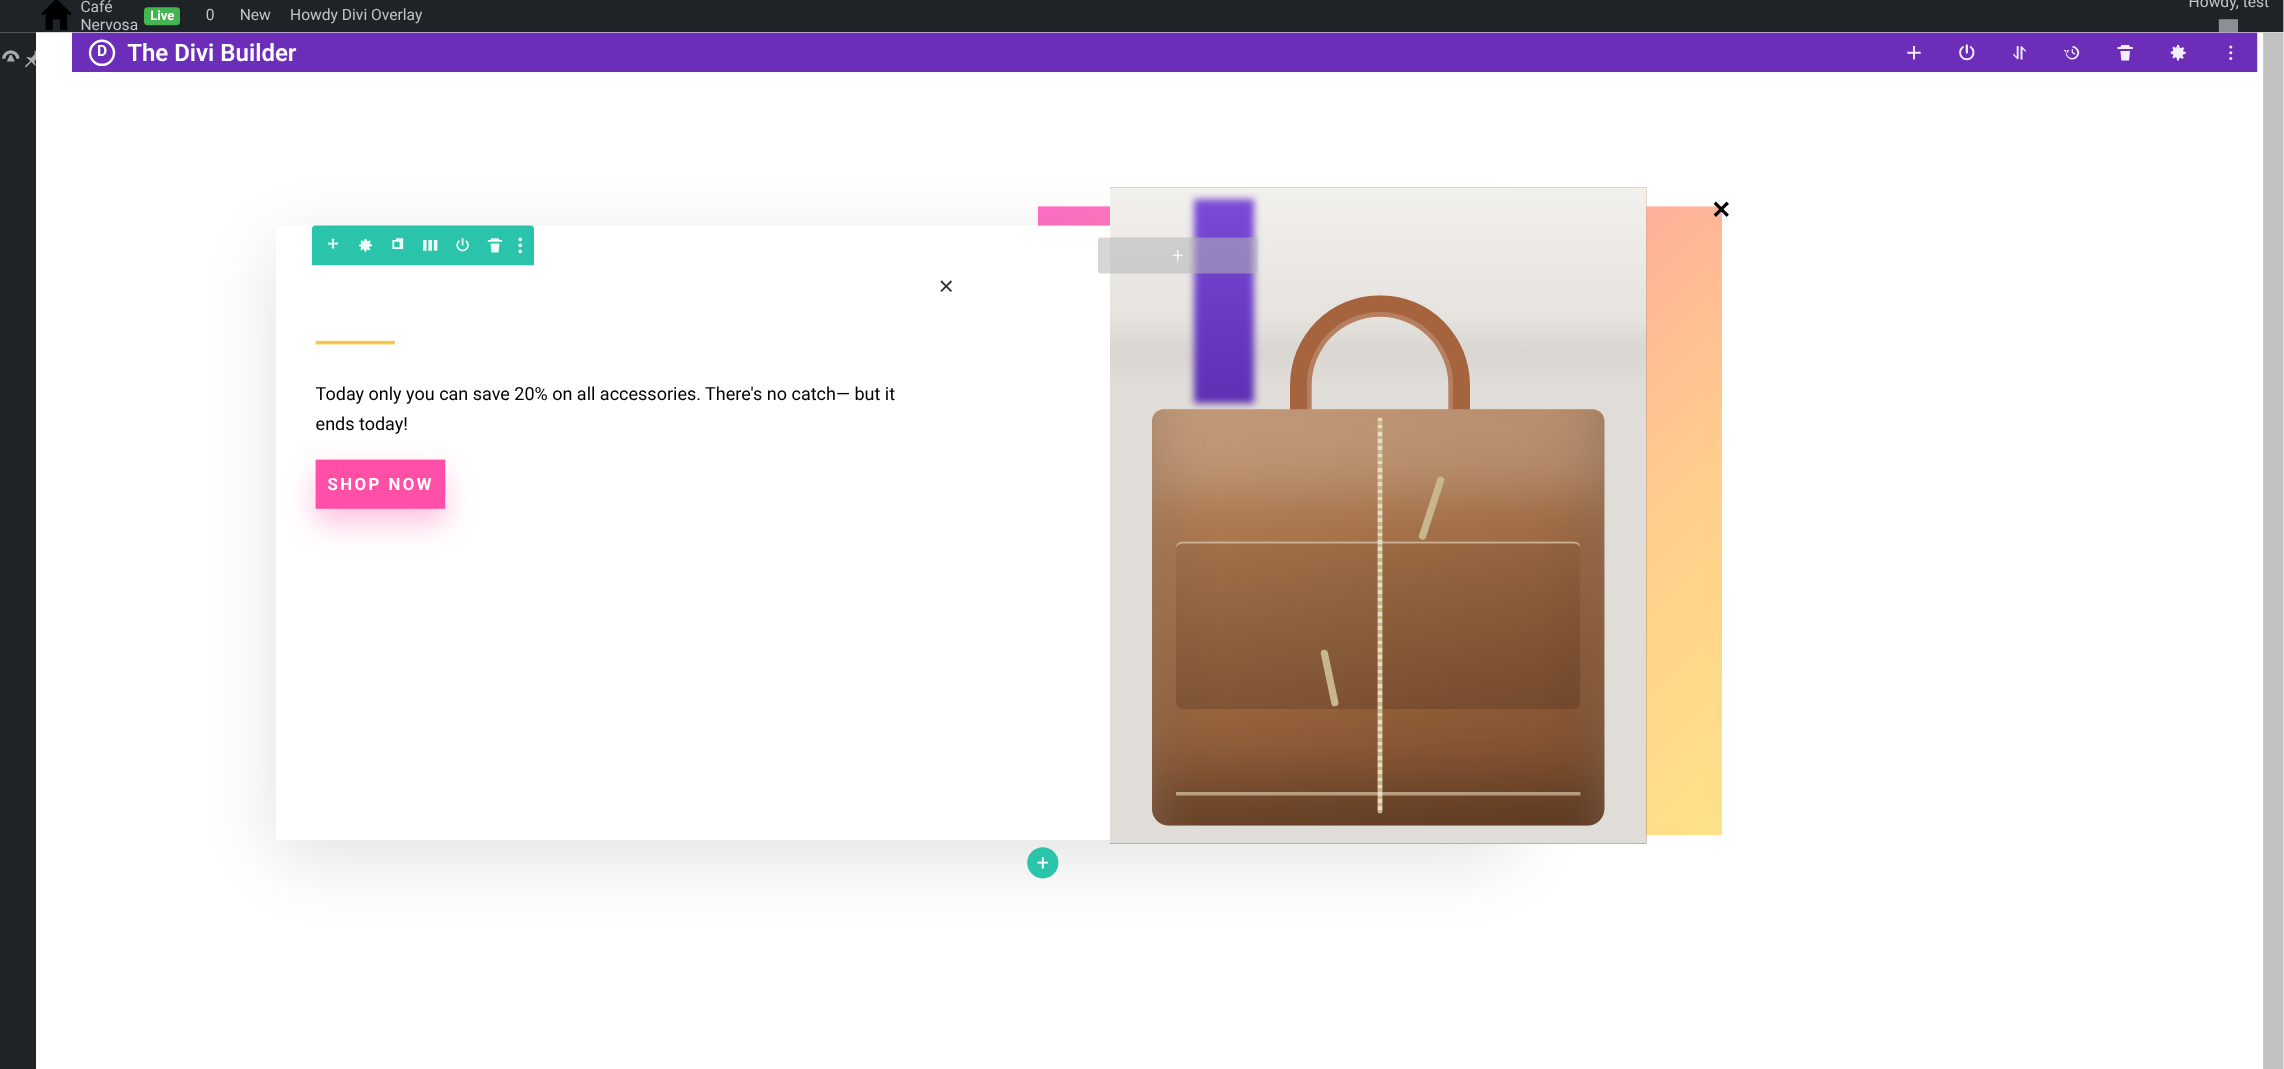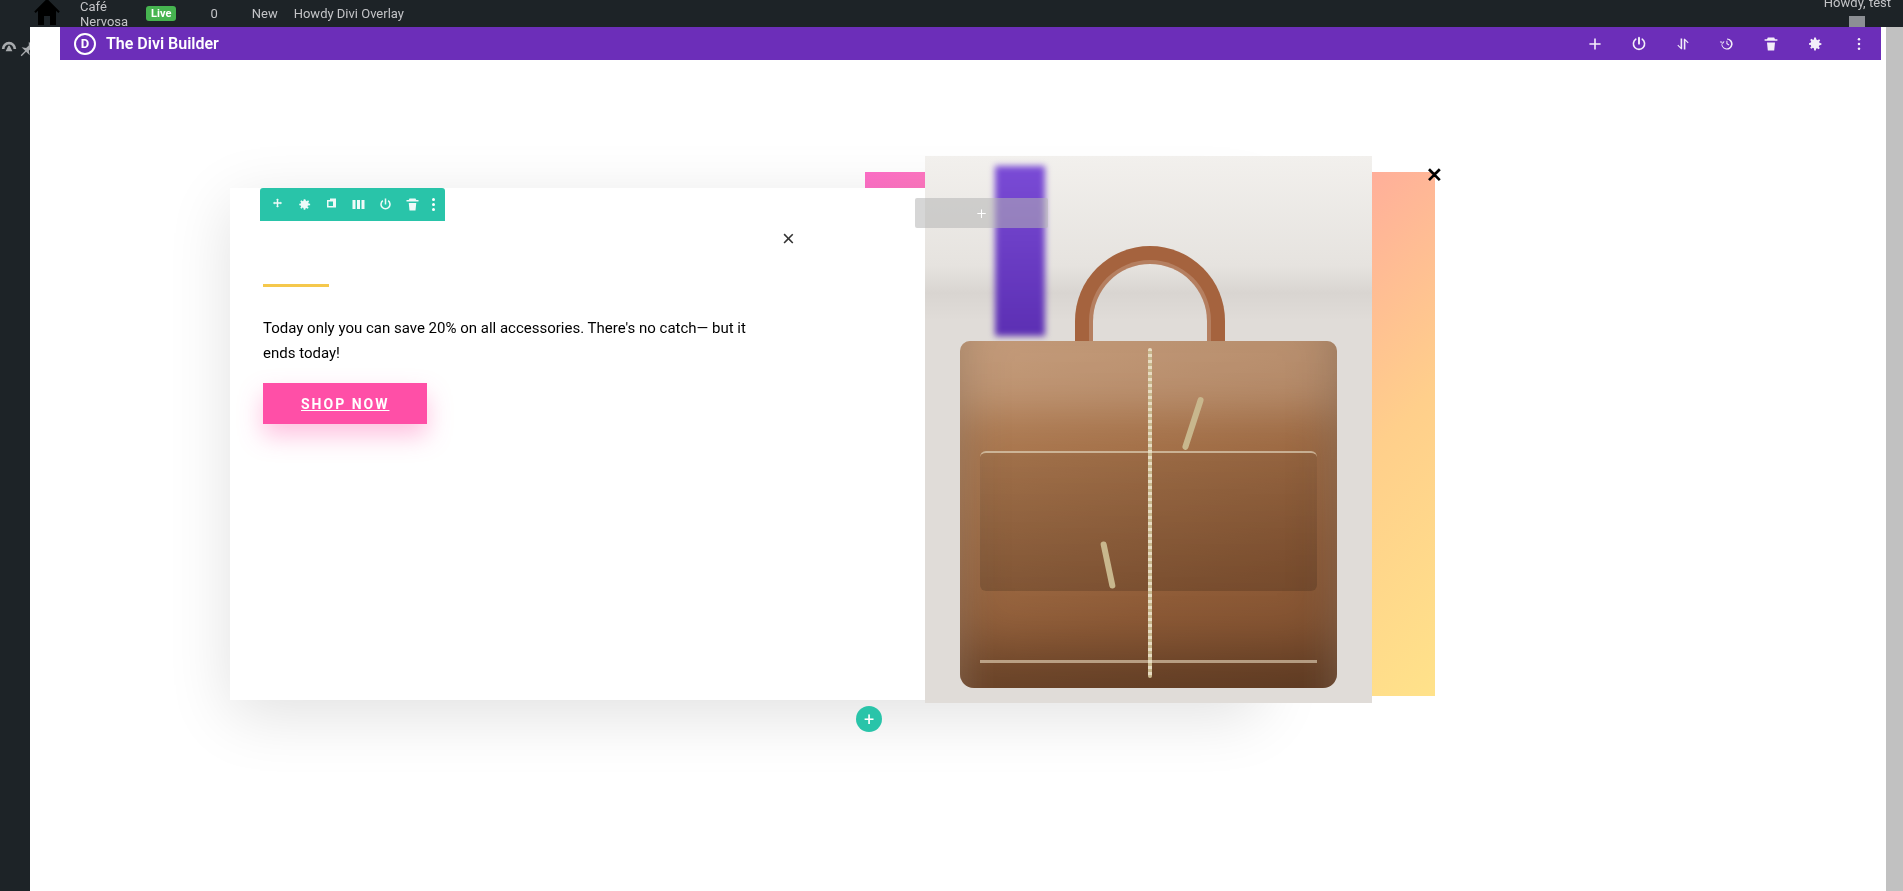--- a/index.html
+++ b/index.html
@@ -1,42 +1,42 @@
 <!DOCTYPE html>
 <html><head>
 <meta charset="utf-8">
 <style>
 * { margin: 0; padding: 0; box-sizing: border-box; }
 body { font-family: -apple-system, BlinkMacSystemFont, "Segoe UI", Roboto, sans-serif; overflow: hidden; width: 1903px; height: 891px; background: #f1f1f1; }
 
 
 .wp-adminbar { height: 27px; background: #1d2327; color: #c3c4c7; display: flex; align-items: center; font-size: 13px; padding: 0 8px; }
 .wp-adminbar .left { display: flex; align-items: center; gap: 0; }
-.wp-adminbar .item { display: flex; align-items: center; height: 27px; padding: 0 8px; cursor: pointer; gap: 18px; }
+.wp-adminbar .item { display: flex; align-items: center; height: 27px; padding: 0 8px; cursor: pointer; gap: 5px; }
 .wp-adminbar .live-badge { background: #46b450; color: #fff; font-size: 11px; padding: 1px 5px; border-radius: 3px; font-weight: 700; }
 .wp-adminbar .right { margin-left: auto; display: flex; align-items: center; gap: 6px; padding-right: 4px; flex-direction: column; }
 .wp-adminbar .avatar { width: 16px; height: 16px; background: #8c8f94; }
 
 
 .wp-sidemenu { position: absolute; left: 0; top: 27px; bottom: 0; width: 30px; background: #1d2327; display: flex; flex-direction: row; padding-top: 8px; }
 .wp-sidemenu .mi { height: 28px; display: flex; align-items: center; justify-content: center; color: #a7aaad; cursor: pointer; position: relative; }
 .wp-sidemenu .mi.active { background: #2271b1; color: #fff; }
 .wp-sidemenu .mi.active::after { content: ""; position: absolute; right: -6px; top: 50%; transform: translateY(-50%); border: 6px solid transparent; border-left-color: #2271b1; }
 .wp-sidemenu svg { width: 18px; height: 18px; fill: currentColor; }
 .wp-sidemenu .woo { width: 20px; height: 14px; background: #7f54b3; color: #fff; font-size: 7px; font-weight: 700; border-radius: 2px; display: flex; align-items: center; justify-content: center; }
 .wp-sidemenu .sbox { width: 16px; height: 14px; border: 1.5px solid #a7aaad; border-radius: 1px; display: flex; align-items: center; justify-content: center; font-size: 9px; font-weight: 700; }
 .wp-sidemenu .chev { width: 0; height: 0; border-top: 5px solid transparent; border-bottom: 5px solid transparent; border-left: 5px solid #a7aaad; margin-left: 3px; }
 
 
 .canvas-wrap { position: absolute; left: 30px; right: 0; top: 27px; bottom: 0; background: #fff; overflow: hidden; }
 
 
 .divi-bar { position: absolute; left: 30px; right: 22px; top: 0; height: 33px; background: #6c2eb9; display: flex; align-items: center; padding: 0 14px; color: #fff; }
 .divi-bar .logo { width: 22px; height: 22px; border: 2px solid #fff; border-radius: 50%; display: flex; align-items: center; justify-content: center; font-weight: 700; font-size: 13px; margin-right: 10px; }
-.divi-bar .title { font-size: 16px; font-weight: 600; }
+.divi-bar .title { font-size: 20px; font-weight: 600; }
 .divi-bar .actions { margin-left: auto; display: flex; align-items: center; gap: 28px; }
 .divi-bar .actions svg { width: 16px; height: 16px; fill: #fff; cursor: pointer; opacity: .92; }
 
 
 .section-toolbar { position: absolute; left: 30px; top: 33px; height: 33px; background: #29c4a9; background: #2b87da; border-radius: 0 0 3px 3px; padding: 0 10px; display: flex; align-items: center; gap: 12px; }
 .section-toolbar { background: #2b87da; }
 .section-toolbar svg { width: 15px; height: 15px; fill: #fff; cursor: pointer; opacity: .92; }
 .section-toolbar .dots { display: flex; flex-direction: column; gap: 2px; }
 .section-toolbar .dots span { width: 3px; height: 3px; background: #fff; border-radius: 50%; }
 
@@ -60,21 +60,21 @@
 .backpack .zip-bottom { position: absolute; left: 55px; right: 55px; bottom: 40px; height: 0; border-top: 3px solid rgba(255,245,220,.5); }
 .backpack .pull1 { position: absolute; left: 265px; top: 240px; width: 6px; height: 55px; background: #c8b78d; transform: rotate(18deg); border-radius: 3px; }
 .backpack .pull2 { position: absolute; left: 180px; top: 385px; width: 6px; height: 48px; background: #c8b78d; transform: rotate(-12deg); border-radius: 3px; }
 
 .close-x { position: absolute; top: 38px; left: 552px; font-size: 22px; font-weight: 300; color: #333; cursor: pointer; font-family: Arial, sans-serif; }
 .close-x2{ position: absolute; left: 1196px; top: -9px; font-size: 20px; font-weight: 700; color: #000; cursor: pointer; }
 
 .heading { position: absolute; left: 33px; top: 50px; font-family: Georgia, 'Times New Roman', serif; font-size: 30px; font-weight: 700; color: #2a2a2a; letter-spacing: .2px; }
 .divider { position: absolute; left: 33px; top: 96px; width: 66px; height: 3px; background: #f5c84c; }
 .bodytext { position: absolute; left: 33px; top: 128px; width: 500px; font-size: 15px; line-height: 1.68; color: #000000; }
-.cta { position: absolute; left: 33px; top: 195px; padding: 13px 38px 12px; font-size: 14px; font-weight: 700; letter-spacing: 2px; background: #ff4fa7; color: #fff; text-transform: uppercase; cursor: pointer; box-shadow: 0 12px 24px rgba(255,79,167,.35); text-decoration: underline; }
+.cta { position: absolute; left: 33px; top: 195px; padding: 13px 10px 12px; font-size: 14px; font-weight: 700; letter-spacing: 2px; background: #ff4fa7; color: #fff; text-transform: uppercase; cursor: pointer; box-shadow: 0 12px 24px rgba(255,79,167,.35); }
 
 
 .row-toolbar { position: absolute; left: 200px; top: 128px; height: 33px; background: #29c4a9; border-radius: 3px 3px 0 0; padding: 0 10px; display: flex; align-items: center; gap: 12px; z-index: 20; }
 .row-toolbar svg { width: 15px; height: 15px; fill: #fff; cursor: pointer; opacity: .92; }
 .row-toolbar .dots { display: flex; flex-direction: column; gap: 2px; }
 .row-toolbar .dots span { width: 3px; height: 3px; background: #fff; border-radius: 50%; }
 
 
 .add-module { position: absolute; left: 855px; top: 138px; width: 133px; height: 30px; background: rgba(180,180,180,.55); display: flex; align-items: center; justify-content: center; cursor: pointer; border-radius: 2px; }
 .add-module span { color: #fff; font-size: 17px; font-weight: 300; }

